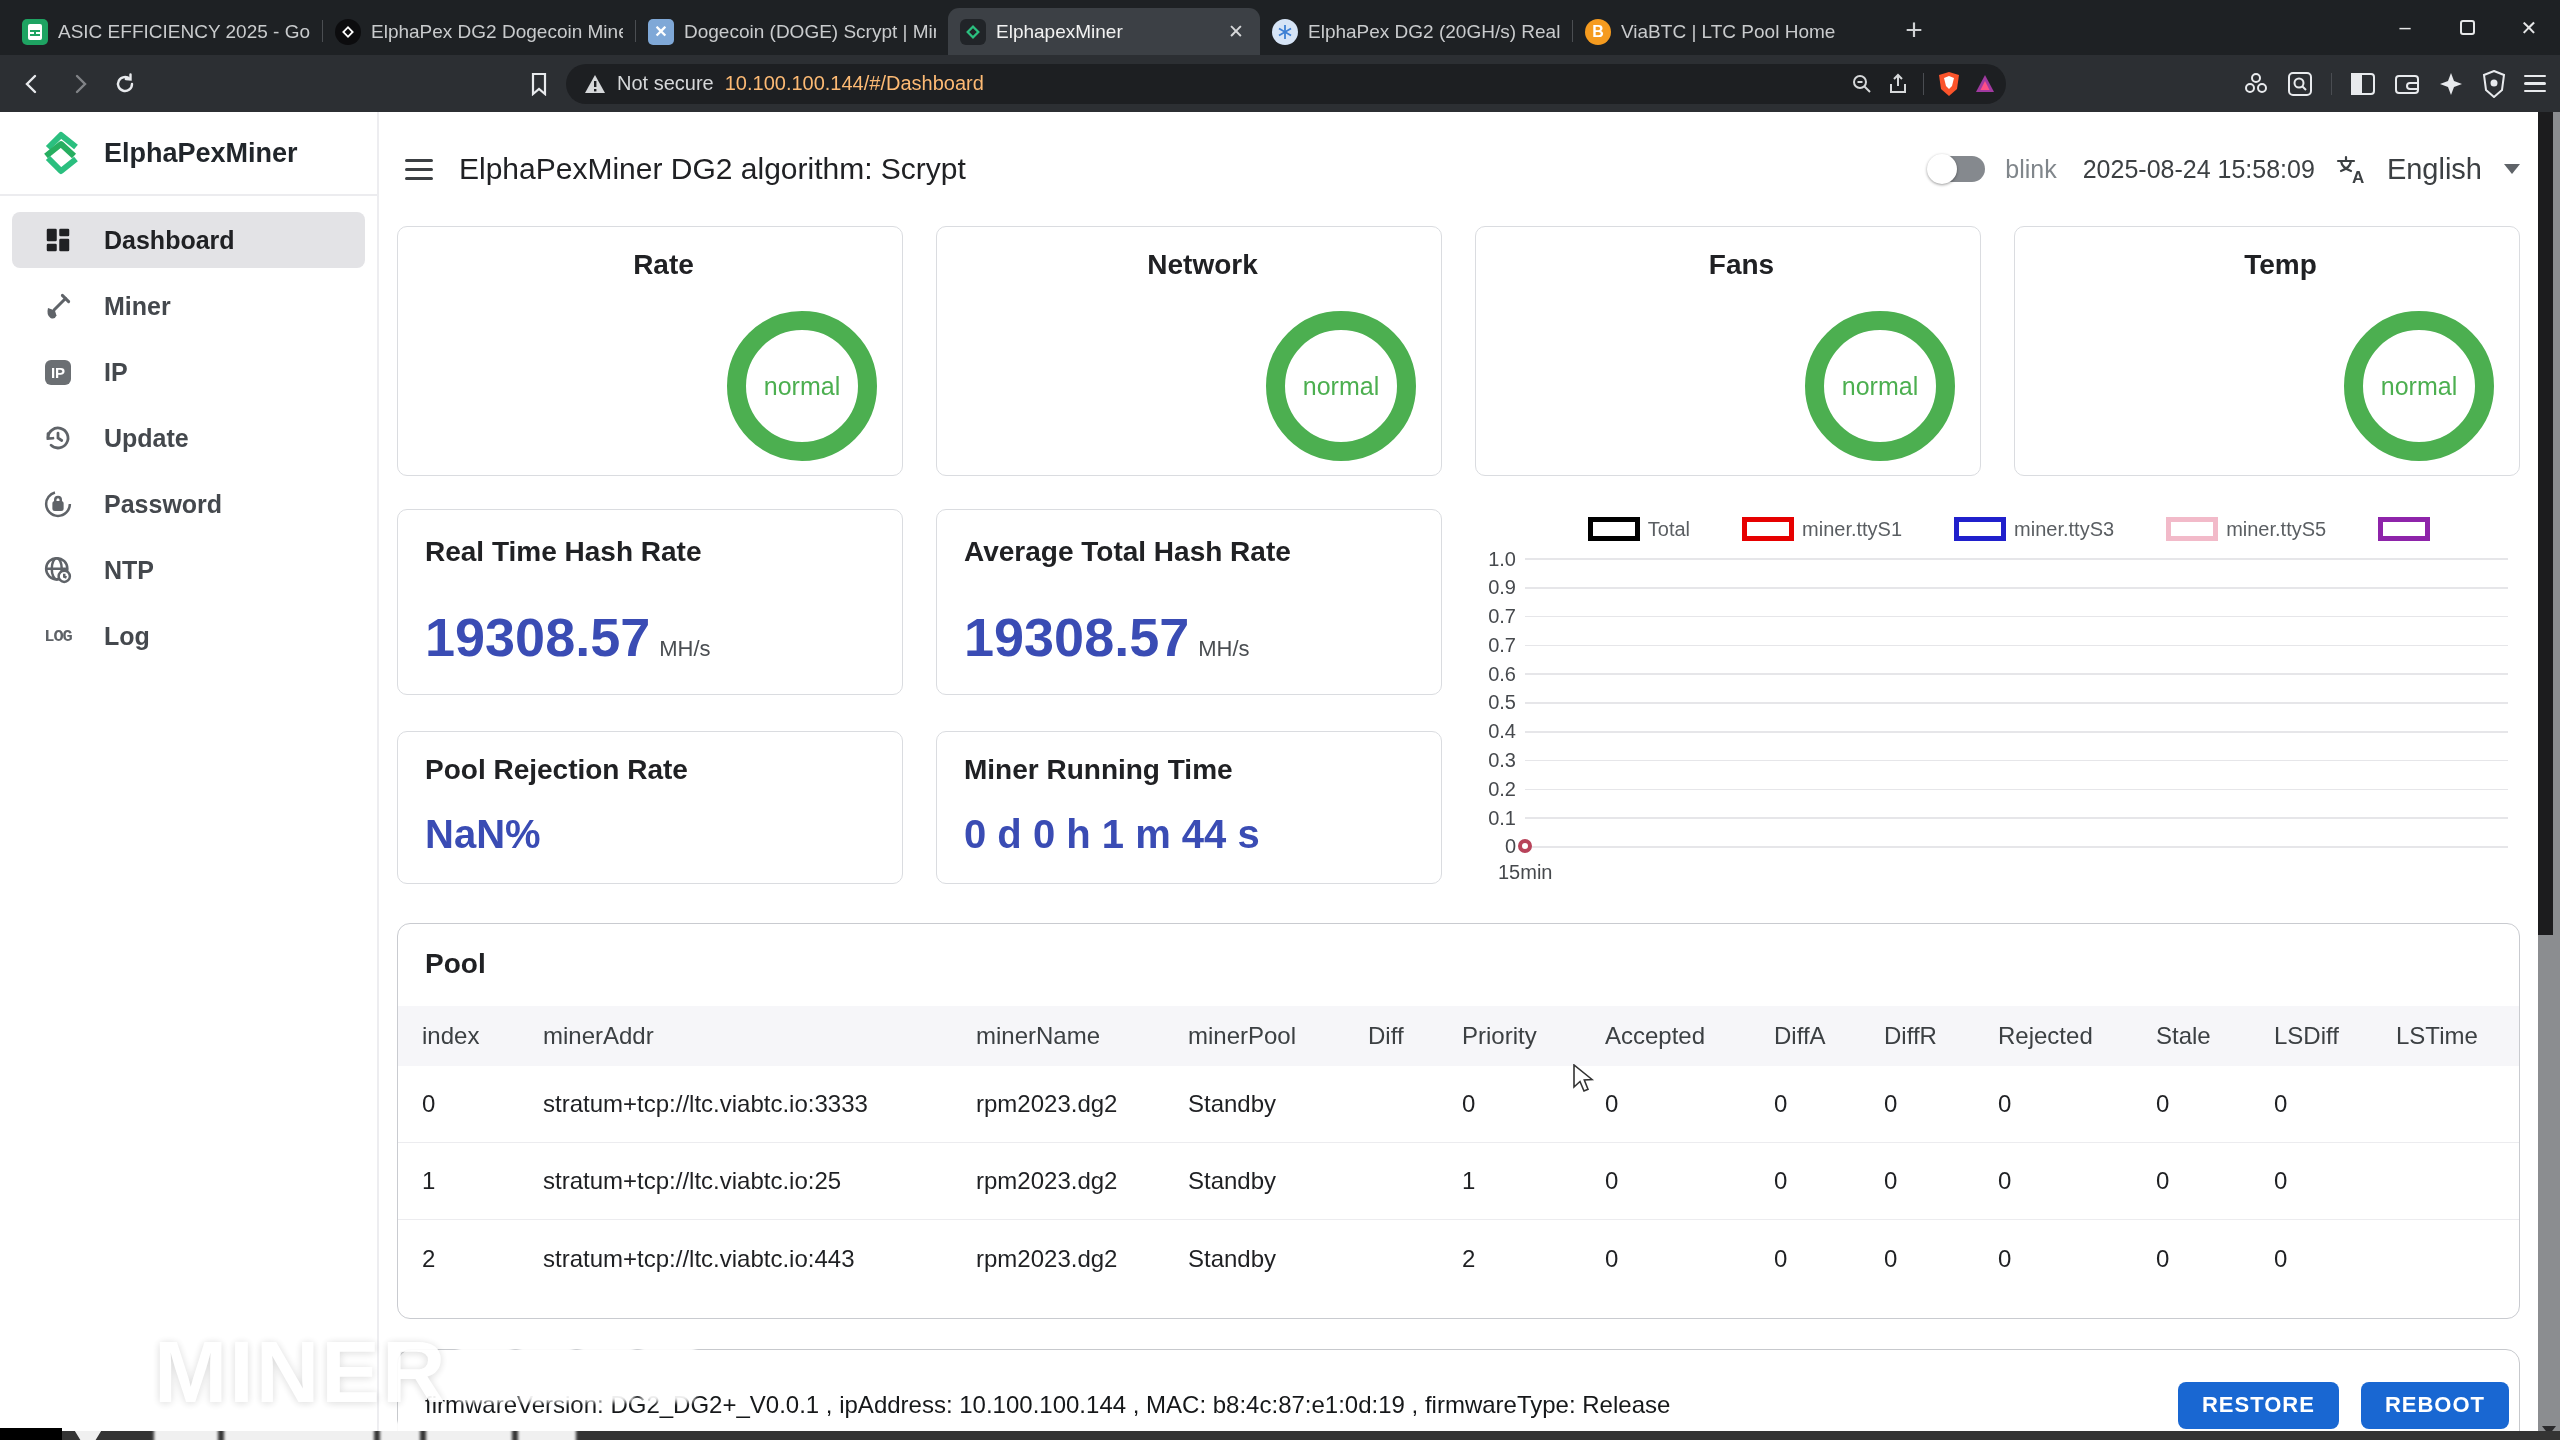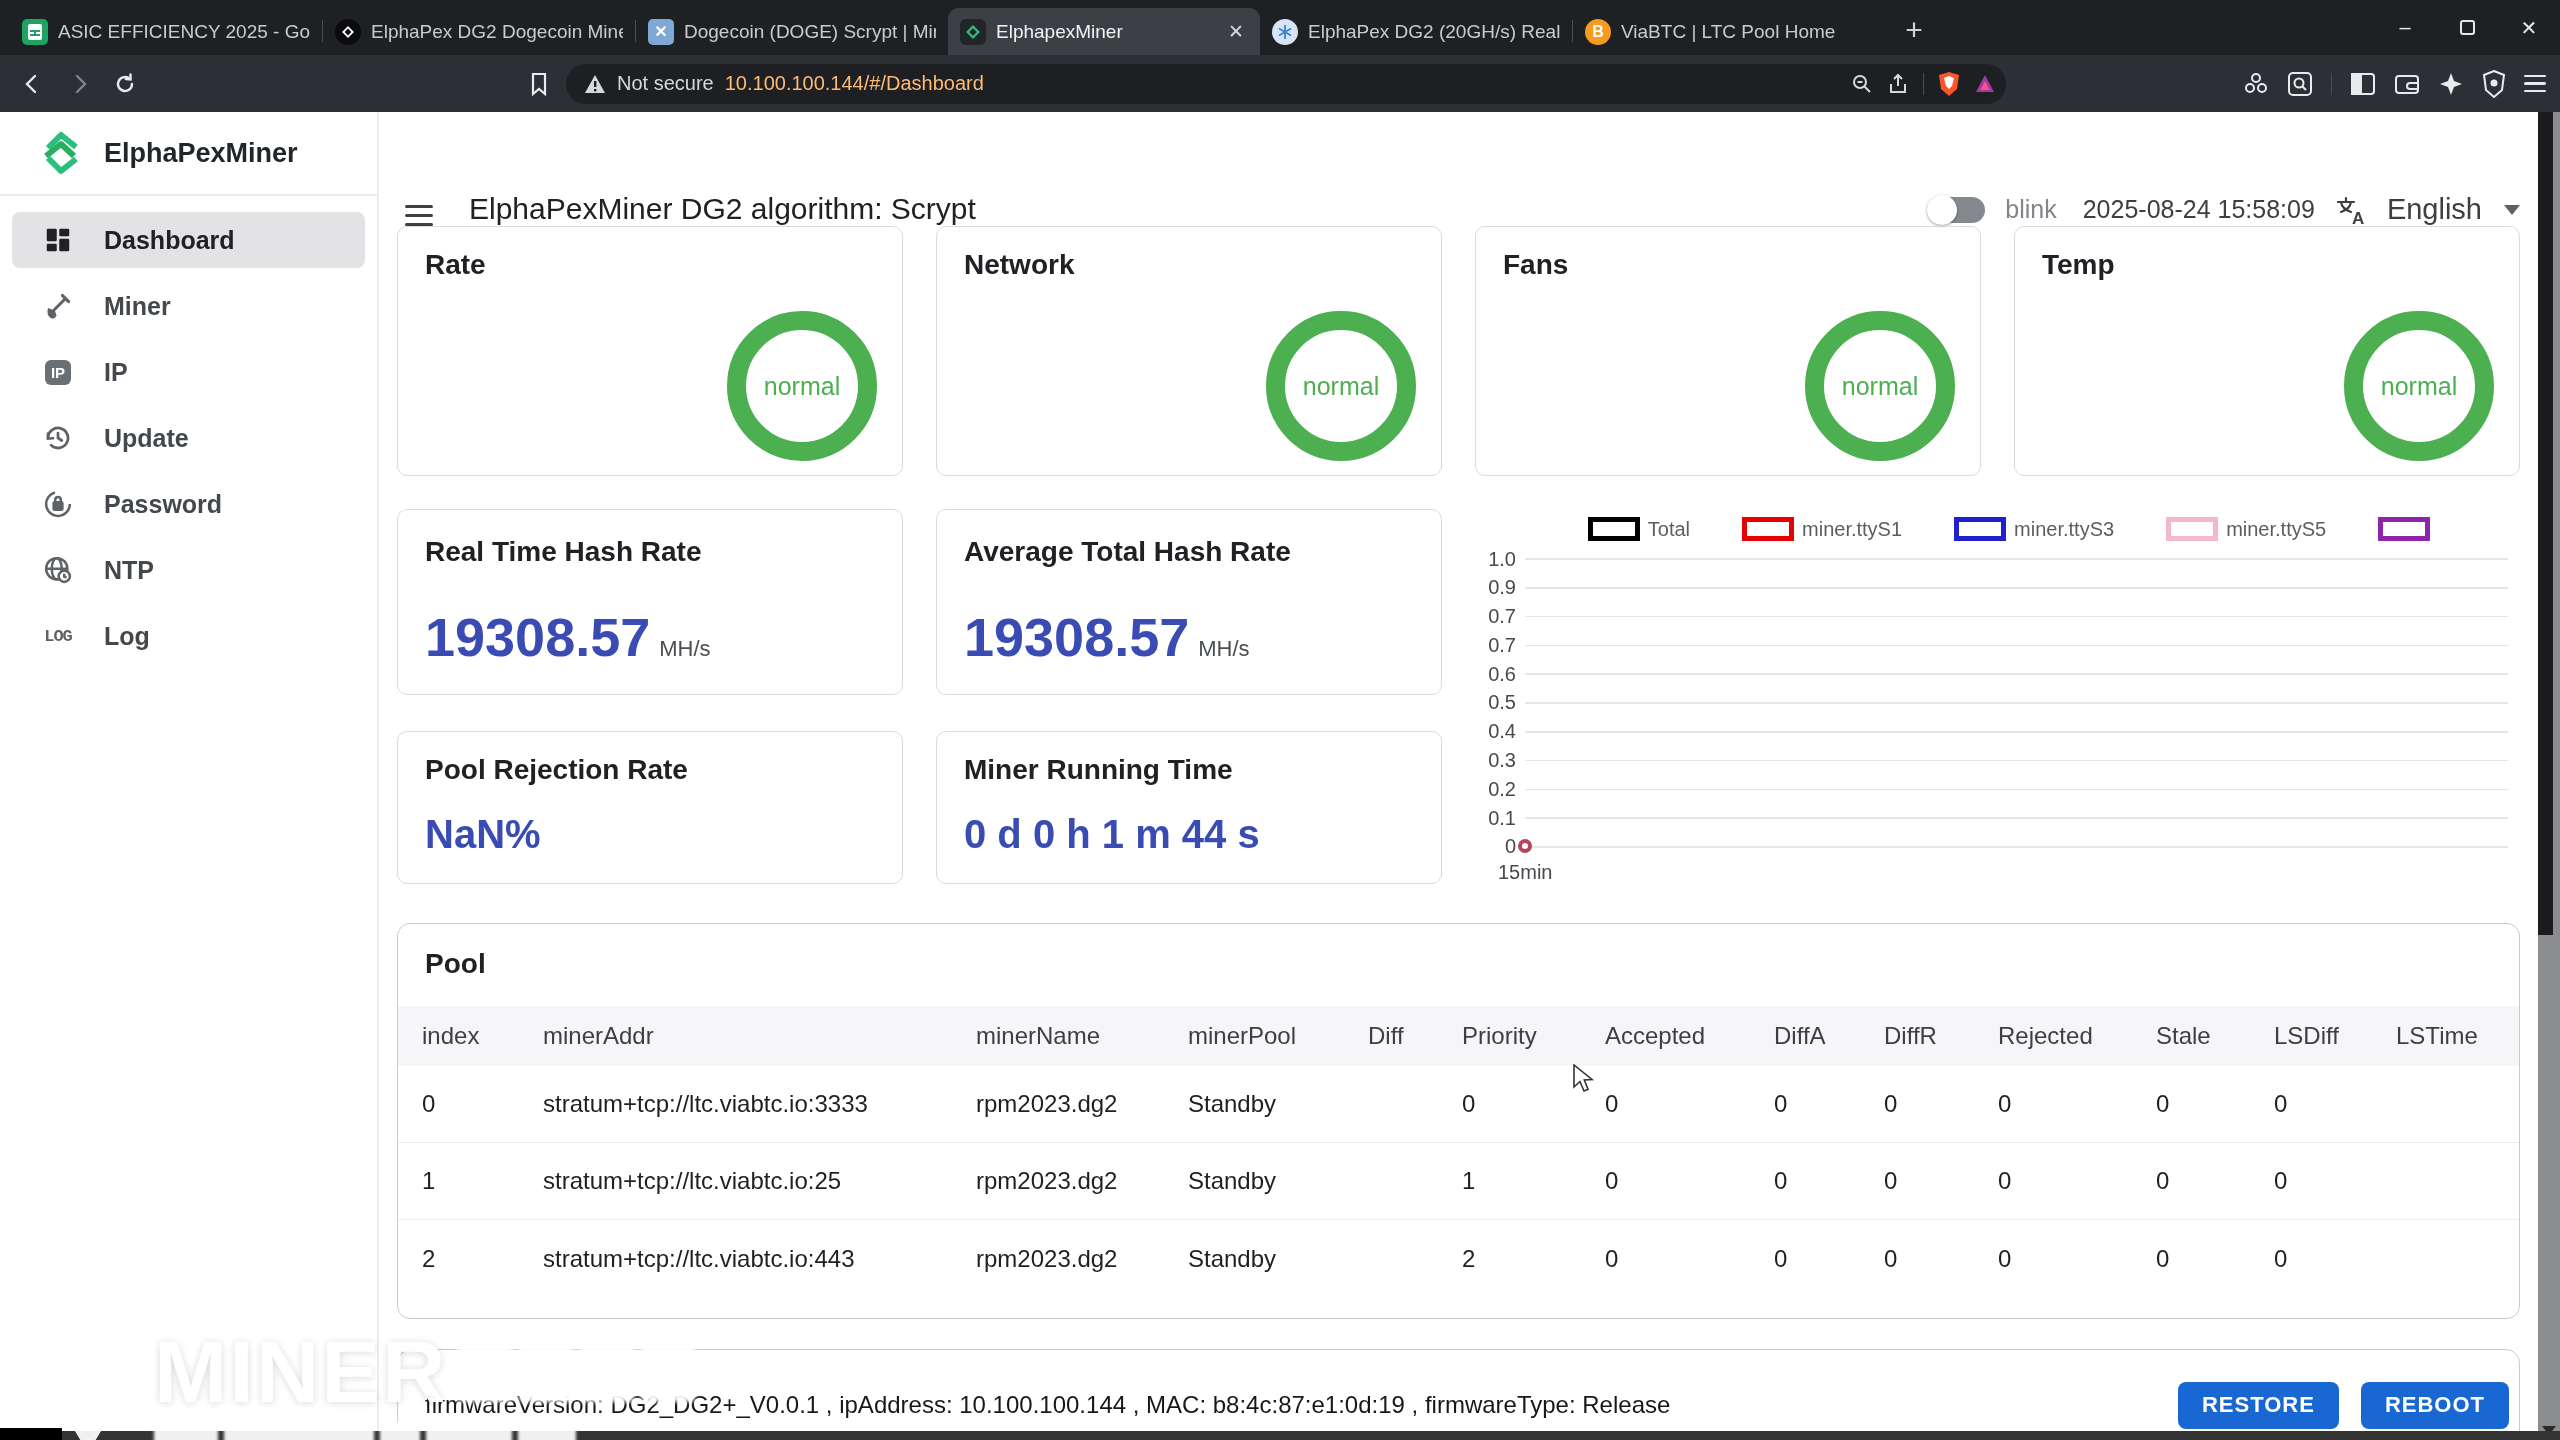--- a/index.html
+++ b/index.html
@@ -59,37 +59,37 @@
   .menu{padding-top:16px;}
   .mitem{height:56px;margin:0 12px 10px;display:flex;align-items:center;gap:28px;padding-left:28px;
     border-radius:8px;color:#44484d;font-size:25px;font-weight:600;}
   .mitem .micon{width:36px;display:flex;align-items:center;justify-content:center;color:#5f6368;}
   .mitem.active{background:#e3e3e6;color:#202124;font-weight:700;}
   .ipbadge{background:#6b6f73;color:#fff;border-radius:6px;font-size:15px;font-weight:bold;padding:4px 6px;}
   .logtxt{font-family:"Liberation Mono",monospace;font-size:17px;font-weight:bold;color:#5f6368;letter-spacing:-1px;}
 
   
   .main{flex:1;padding:0 40px 0 18px;position:relative;}
-  .appheader{height:114px;display:flex;align-items:flex-end;gap:10px;}
+  .appheader{height:114px;display:flex;align-items:center;}
   .hmenu{display:flex;flex-direction:column;gap:6px;margin:0 26px 0 8px;}
   .hmenu i{display:block;width:28px;height:3px;background:#3c4043;border-radius:2px;}
   .page-title{font-size:30px;color:var(--ink);}
   .hright{margin-left:auto;display:flex;align-items:center;gap:20px;}
   .toggle{width:56px;height:26px;background:#85898e;border-radius:13px;position:relative;flex:none;}
   .toggle .knob{position:absolute;left:-2px;top:-2px;width:30px;height:30px;border-radius:50%;background:#fff;
     box-shadow:0 1px 3px rgba(0,0,0,.4);}
   .blink{color:var(--muted);font-size:25px;}
   .dtime{color:var(--ink2);font-size:25px;margin-left:6px;}
   .lang{color:var(--ink2);font-size:29px;}
   .caret{width:0;height:0;border-left:8px solid transparent;border-right:8px solid transparent;
     border-top:10px solid #5f6368;margin-left:2px;}
 
   
   .cards4{display:flex;gap:33px;height:250px;}
-  .scard{flex:1;border:1.5px solid var(--card-border);border-radius:10px;position:relative;padding:22px 0 0 27px;}
+  .scard{flex:1;border:1.5px solid var(--card-border);border-radius:10px;position:relative;padding:22px 0 0 27px;text-align:center;}
   .ctitle{font-size:28px;font-weight:600;color:var(--ink);}
   .ring{position:absolute;right:25px;top:84px;width:150px;height:150px;border:19px solid var(--green);
     border-radius:50%;display:flex;align-items:center;justify-content:center;}
   .ring span{color:var(--green);font-size:25px;}
 
   
   .row23{margin-top:33px;display:flex;gap:28px;}
   .leftcols{width:1045px;flex:none;display:flex;flex-direction:column;}
   .mrow{display:flex;gap:33px;}
   .mcard{width:506px;border:1.5px solid var(--card-border);border-radius:10px;padding:26px 0 0 27px;}

